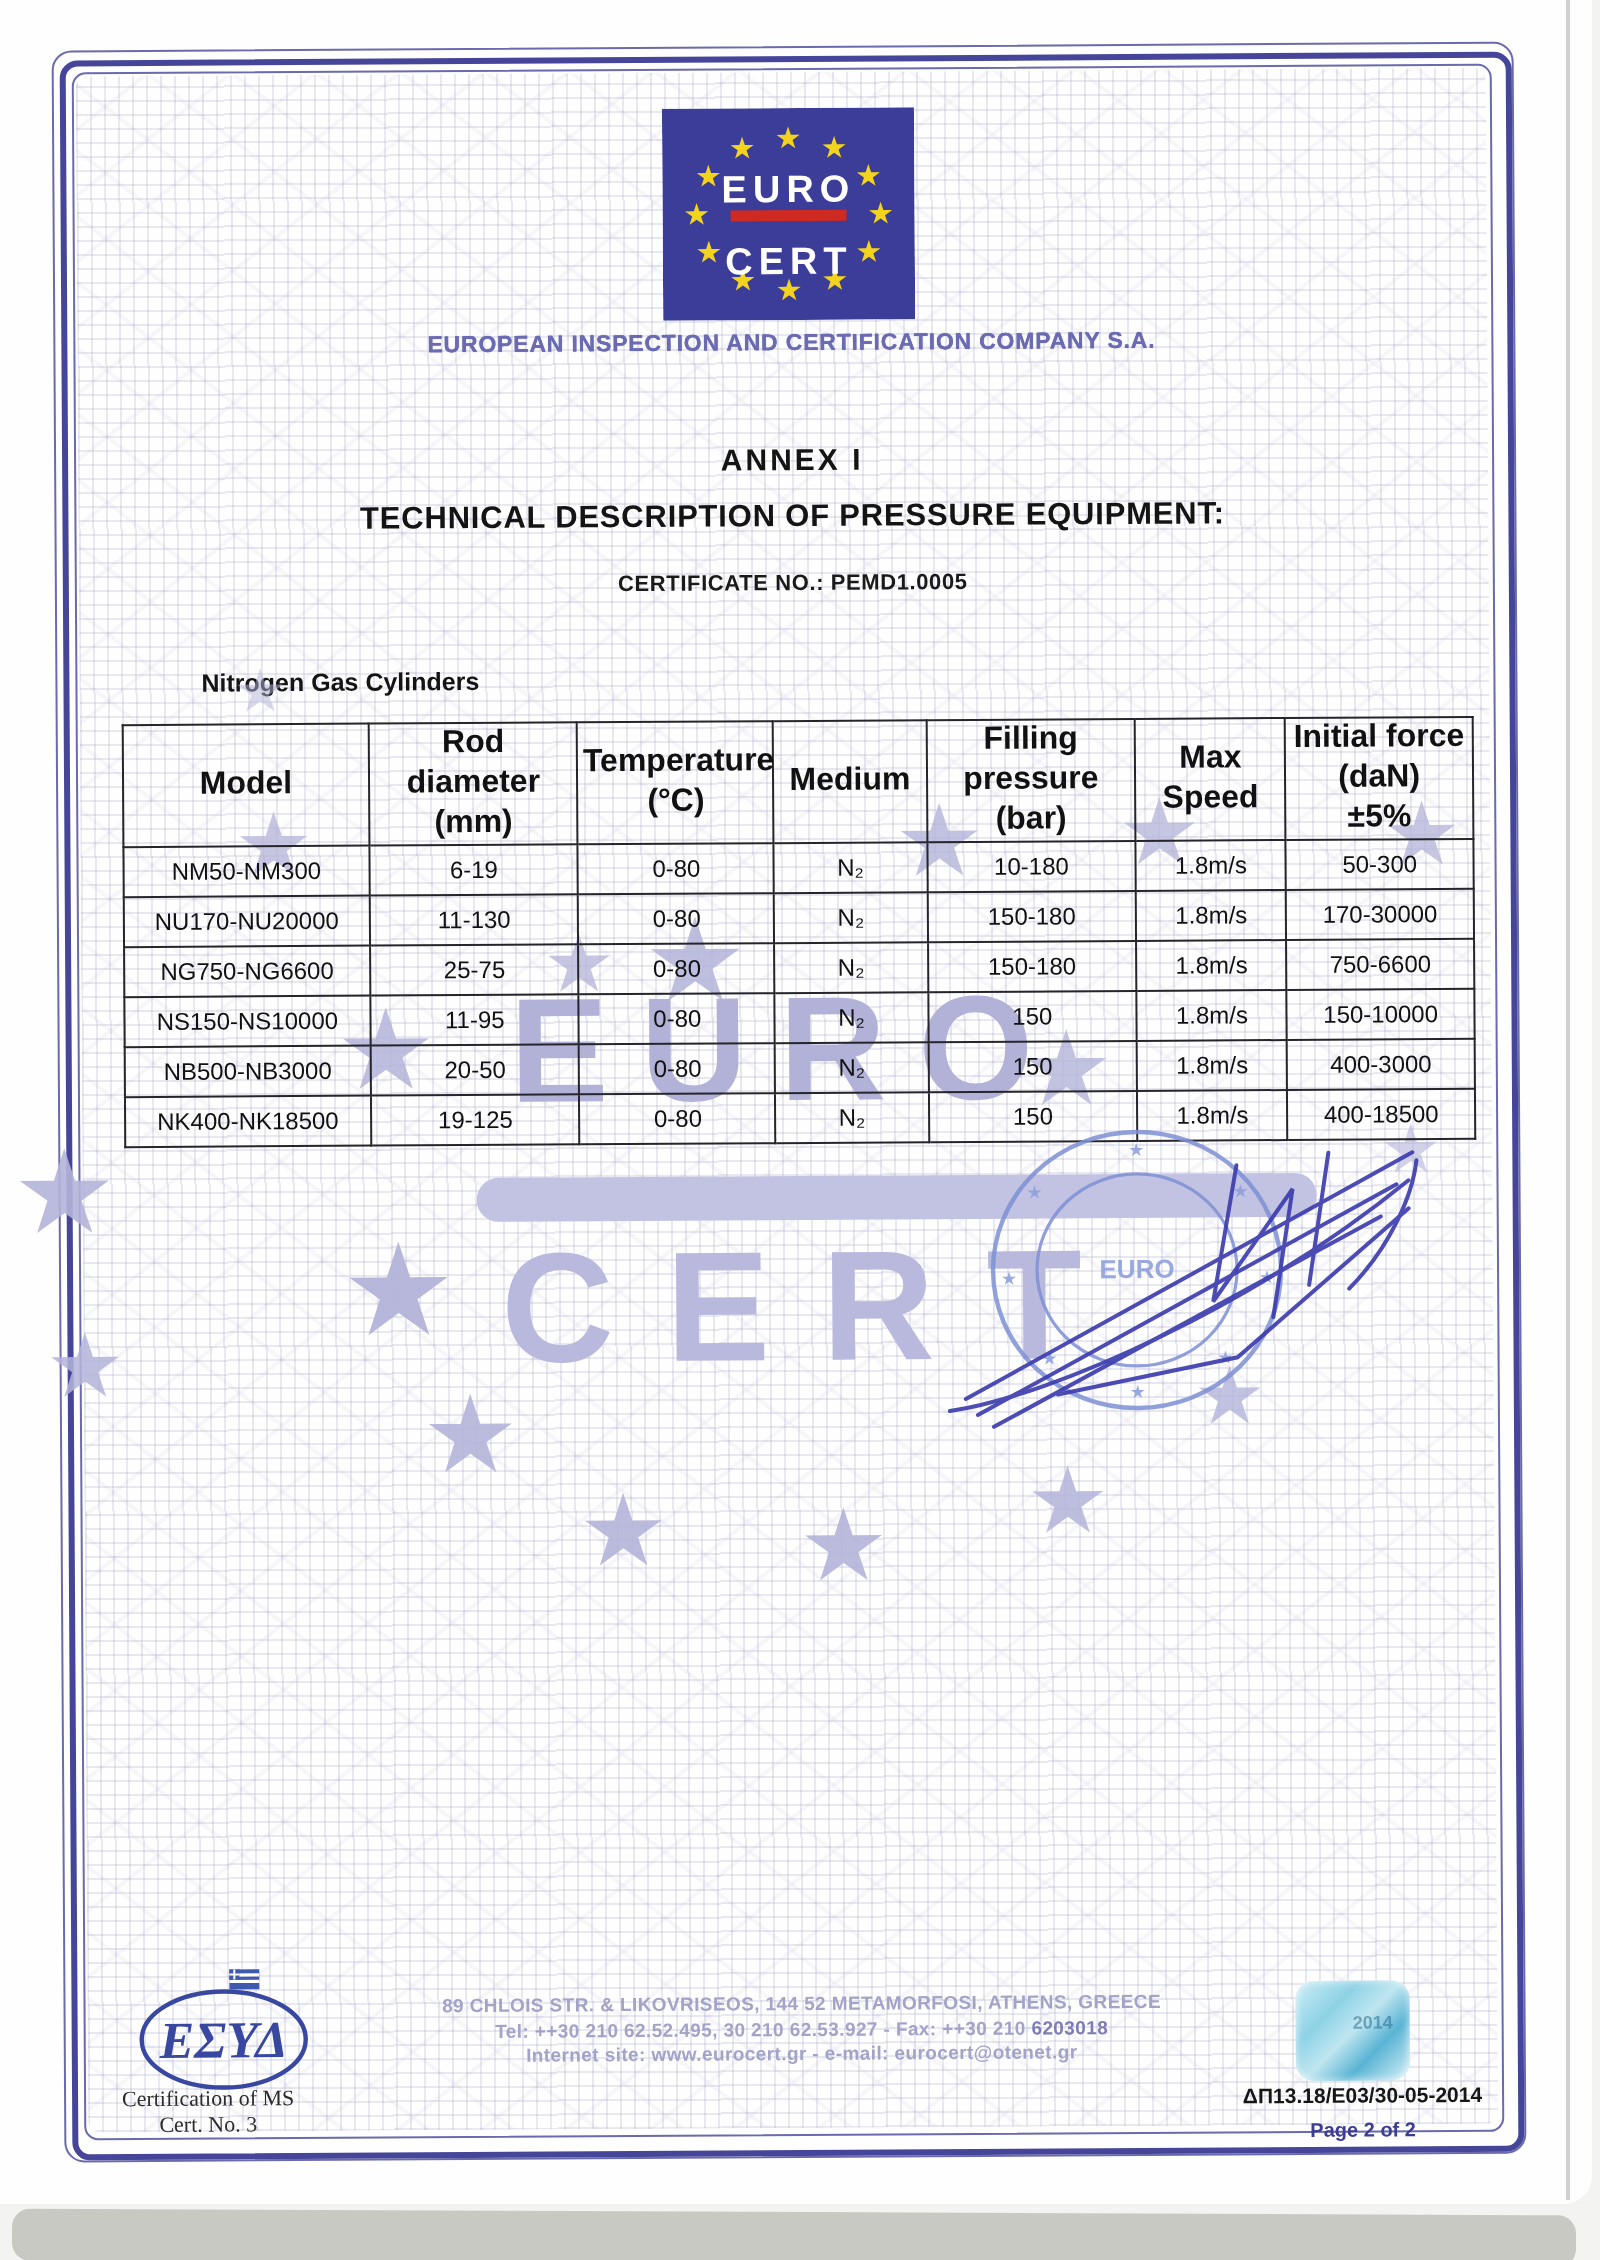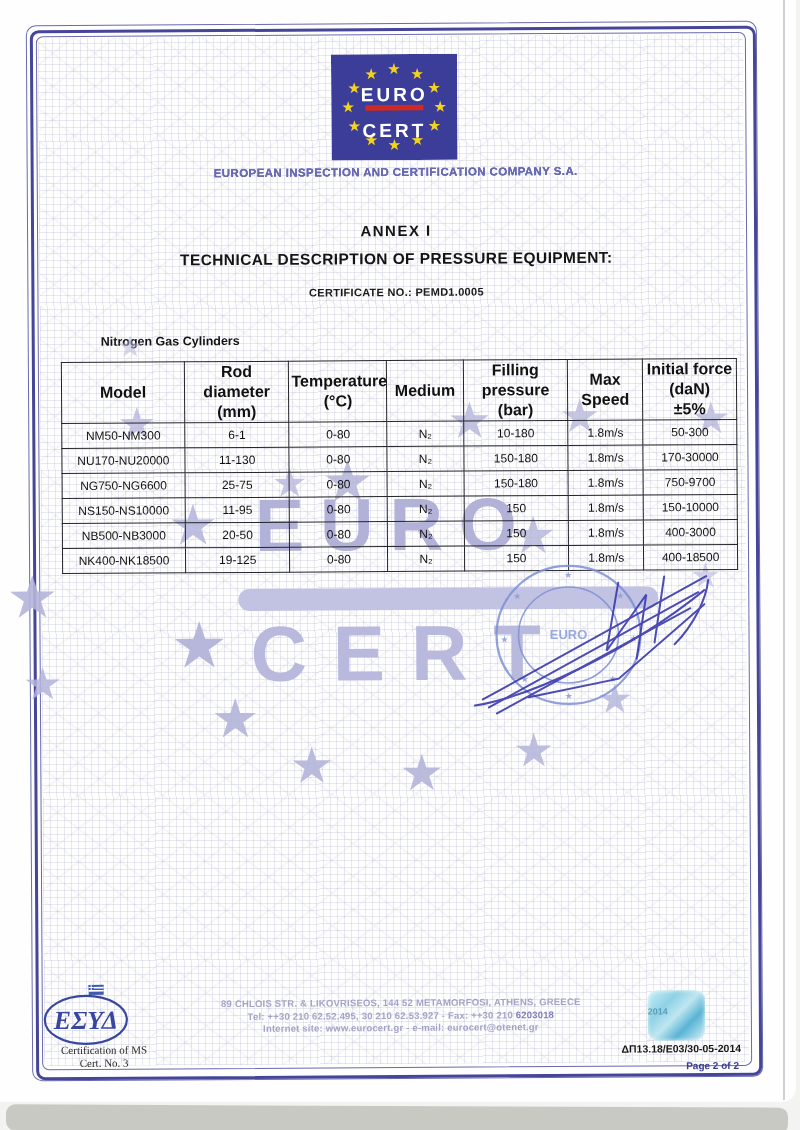--- a/index.html
+++ b/index.html
@@ -67,31 +67,31 @@
   .wm-word{position:absolute;font-weight:bold;color:#b2b2d8;}
   .wm-band{position:absolute;left:238px;top:588px;width:420px;height:22px;background:#c2c2e3;border-radius:11px;}
 
   
   .stampwrap{position:absolute;left:468px;top:548px;z-index:3;}
 
   
   .addr{position:absolute;left:0;top:997px;width:796px;text-align:center;z-index:2;
         font-size:9.5px;line-height:12.5px;color:#a3a3c8;font-weight:bold;letter-spacing:.2px;}
   .addr .dark{color:#7d7db4;text-align:center;}
-  .esyd{position:absolute;left:36px;top:982px;z-index:2;}
+  .esyd{position:absolute;left:62px;top:982px;z-index:2;}
   .esyd-cap{position:absolute;left:36px;top:1042px;width:130px;text-align:center;z-index:2;
     font-family:"Liberation Serif","DejaVu Serif",serif;font-size:11px;color:#2b2b2b;line-height:13px;}
   .holo{
     position:absolute;left:645px;top:992px;width:57px;height:50px;border-radius:9px;z-index:2;
     background:linear-gradient(135deg,#cdeff6 0%,#8ed2e6 30%,#bfe6f0 50%,#59b4d4 70%,#d9f1f7 100%);
     box-shadow:inset 0 0 4px rgba(255,255,255,.8);
   }
-  .holo span{display:block;text-align:left;margin-top:16px;font-size:9px;font-weight:bold;color:rgba(40,110,150,.55);}
+  .holo span{display:block;text-align:center;margin-top:16px;font-size:9px;font-weight:bold;color:rgba(40,110,150,.55);margin-left:20px;}
   .doccode{position:absolute;left:438px;top:1044px;width:300px;text-align:right;font-size:10.5px;font-weight:bold;color:#161616;z-index:2;}
-  .pagenum{position:absolute;left:652px;top:1062px;font-size:10px;font-weight:bold;color:#3d3d92;z-index:4;margin-left:31px;}
+  .pagenum{position:absolute;left:652px;top:1062px;font-size:10px;font-weight:bold;color:#3d3d92;z-index:4;}
 </style>
 </head>
 <body>
 
 <div class="page"></div>
 <div class="scan-shadow"></div>
 <div class="page-edge-right"></div>
 
 <div class="tilt">
 
@@ -179,21 +179,21 @@
           <th>Max
 Speed</th>
           <th>Initial force
 (daN)
 ±5%</th>
         </tr>
       </thead>
     <tbody id="spec-body">
         <tr>
           <td>NM50-NM300</td>
-          <td>6-1</td>
+          <td>6-19</td>
           <td>0-80</td>
           <td>N₂</td>
           <td>10-180</td>
           <td>1.8m/s</td>
           <td>50-300</td>
         </tr>
         <tr>
           <td>NU170-NU20000</td>
           <td>11-130</td>
           <td>0-80</td>
@@ -202,21 +202,21 @@
           <td>1.8m/s</td>
           <td>170-30000</td>
         </tr>
         <tr>
           <td>NG750-NG6600</td>
           <td>25-75</td>
           <td>0-80</td>
           <td>N₂</td>
           <td>150-180</td>
           <td>1.8m/s</td>
-          <td>750-9700</td>
+          <td>750-6600</td>
         </tr>
         <tr>
           <td>NS150-NS10000</td>
           <td>11-95</td>
           <td>0-80</td>
           <td>N₂</td>
           <td>150</td>
           <td>1.8m/s</td>
           <td>150-10000</td>
         </tr>

